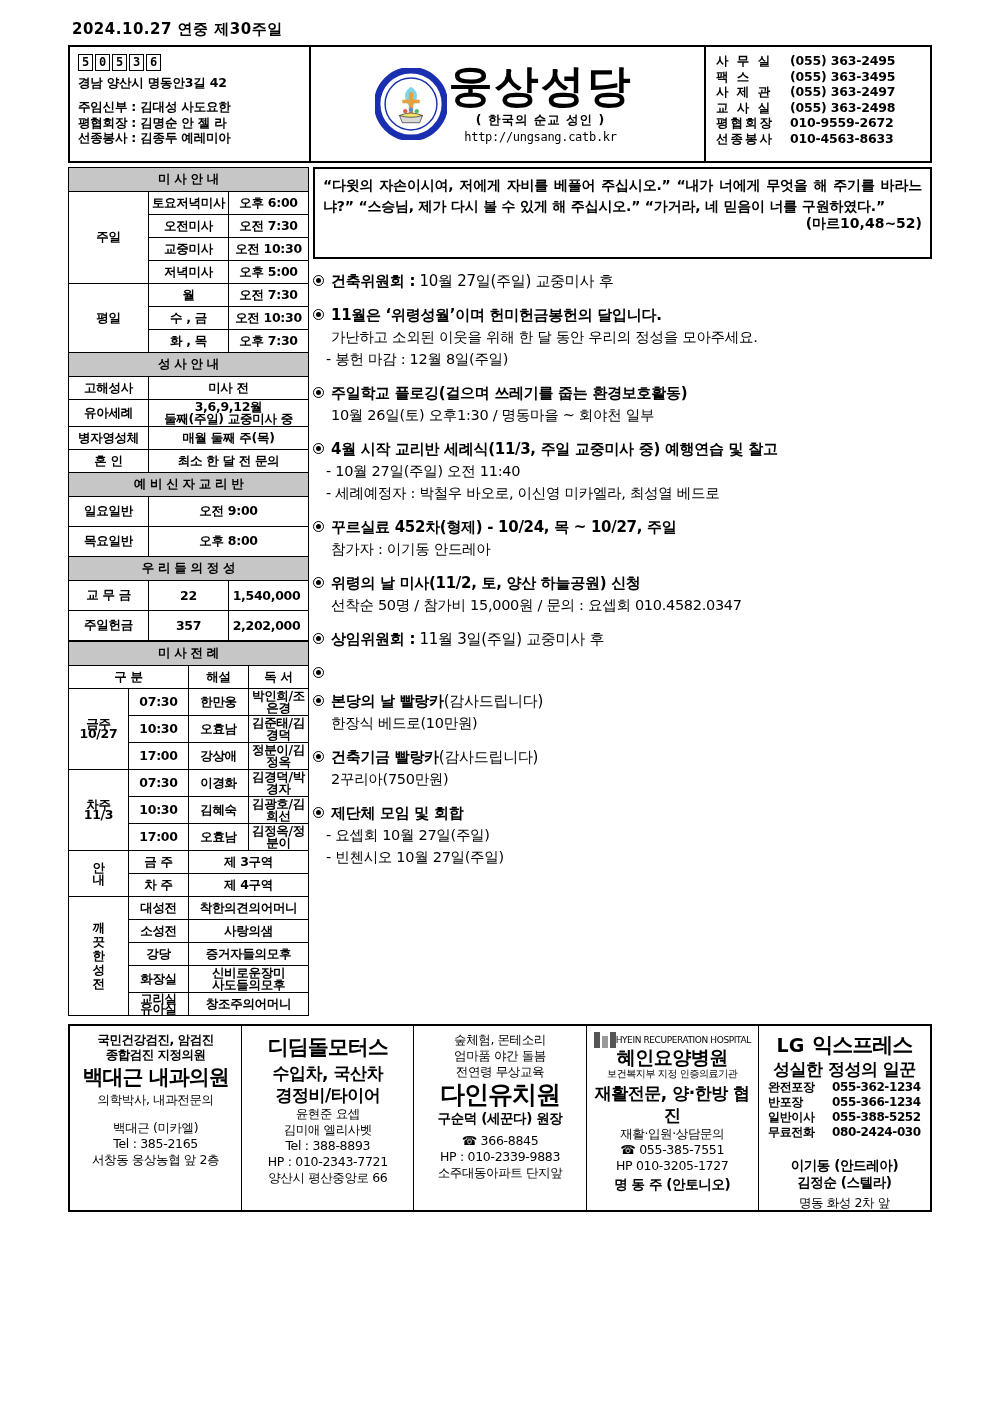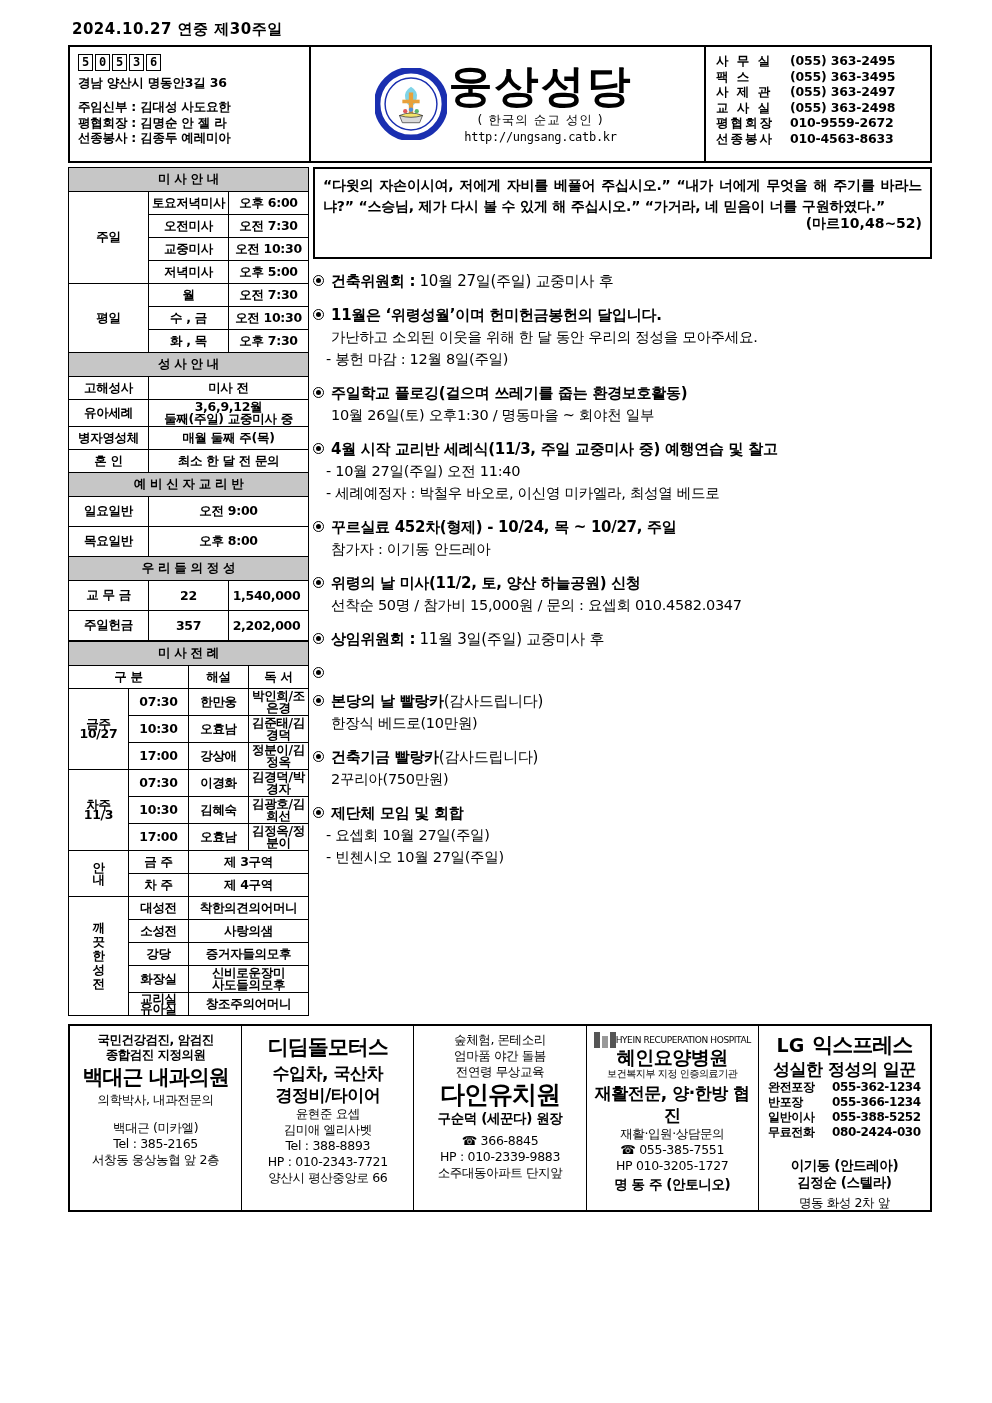--- a/index.html
+++ b/index.html
@@ -19,21 +19,21 @@
   .mh-left{width:241px;border-right:2px solid #000;box-sizing:border-box;padding:7px 0 0 8px;}
   .zip{display:flex;gap:2px;margin-bottom:4px;}
   .zip span{border:1px solid #000;font-size:12px;font-weight:bold;width:13px;height:15px;
     line-height:15px;text-align:center;font-family:"DejaVu Sans Mono","Liberation Mono",monospace;}
   .addr{font-size:12.5px;font-weight:bold;margin-bottom:7px;letter-spacing:-0.2px;}
   .staff{font-size:12.5px;font-weight:bold;line-height:15.5px;letter-spacing:-0.2px;}
   .mh-center{flex:1;position:relative;display:flex;align-items:center;justify-content:center;border-right:2px solid #000;}
   .emblem{width:72px;height:72px;flex:0 0 72px;margin-right:2px;}
   .titleblock{text-align:center;padding-right:8px;}
   .ch-name{font-size:44px;font-weight:bold;letter-spacing:2px;line-height:46px;font-family:Liberation Serif, serif;text-align:center;}
-  .ch-sub{font-size:12.5px;font-weight:normal;letter-spacing:1px;margin-top:2px;}
+  .ch-sub{font-size:12.5px;font-weight:bold;letter-spacing:1px;margin-top:2px;}
   .ch-url{font-size:12px;font-family:"DejaVu Sans Mono","Liberation Mono",monospace;margin-top:1px;letter-spacing:-0.3px;}
   .mh-right{width:224px;box-sizing:border-box;padding:6px 0 0 10px;}
   .contact-row{display:flex;font-size:12.5px;font-weight:bold;line-height:15.6px;}
   .contact-label{width:74px;letter-spacing:2px;}
   .contact-val{font-family:"DejaVu Sans","Liberation Sans",sans-serif;letter-spacing:-0.2px;}
 
   
   .body-wrap{display:flex;margin-top:4px;}
   .col-left{width:241px;flex:0 0 241px;}
   .col-right{flex:1;margin-left:4px;}
@@ -95,21 +95,21 @@
 
   <div class="masthead">
     <div class="mh-left">
       <div class="zip">
         <span>5</span>
         <span>0</span>
         <span>5</span>
         <span>3</span>
         <span>6</span>
       </div>
-      <div class="addr">경남 양산시 명동안3길 36</div>
+      <div class="addr">경남 양산시 명동안3길 42</div>
       <div class="staff">
         <div>주임신부 : 김대성 사도요한</div>
         <div>평협회장 : 김명순 안 젤 라</div>
         <div>선종봉사 : 김종두 예레미아</div>
       </div>
     </div>
 
     <div class="mh-center">
       <svg class="emblem" viewBox="0 0 100 100">
         <circle cx="50" cy="50" r="47" fill="#ffffff" stroke="#1a2fb0" stroke-width="9"></circle>

